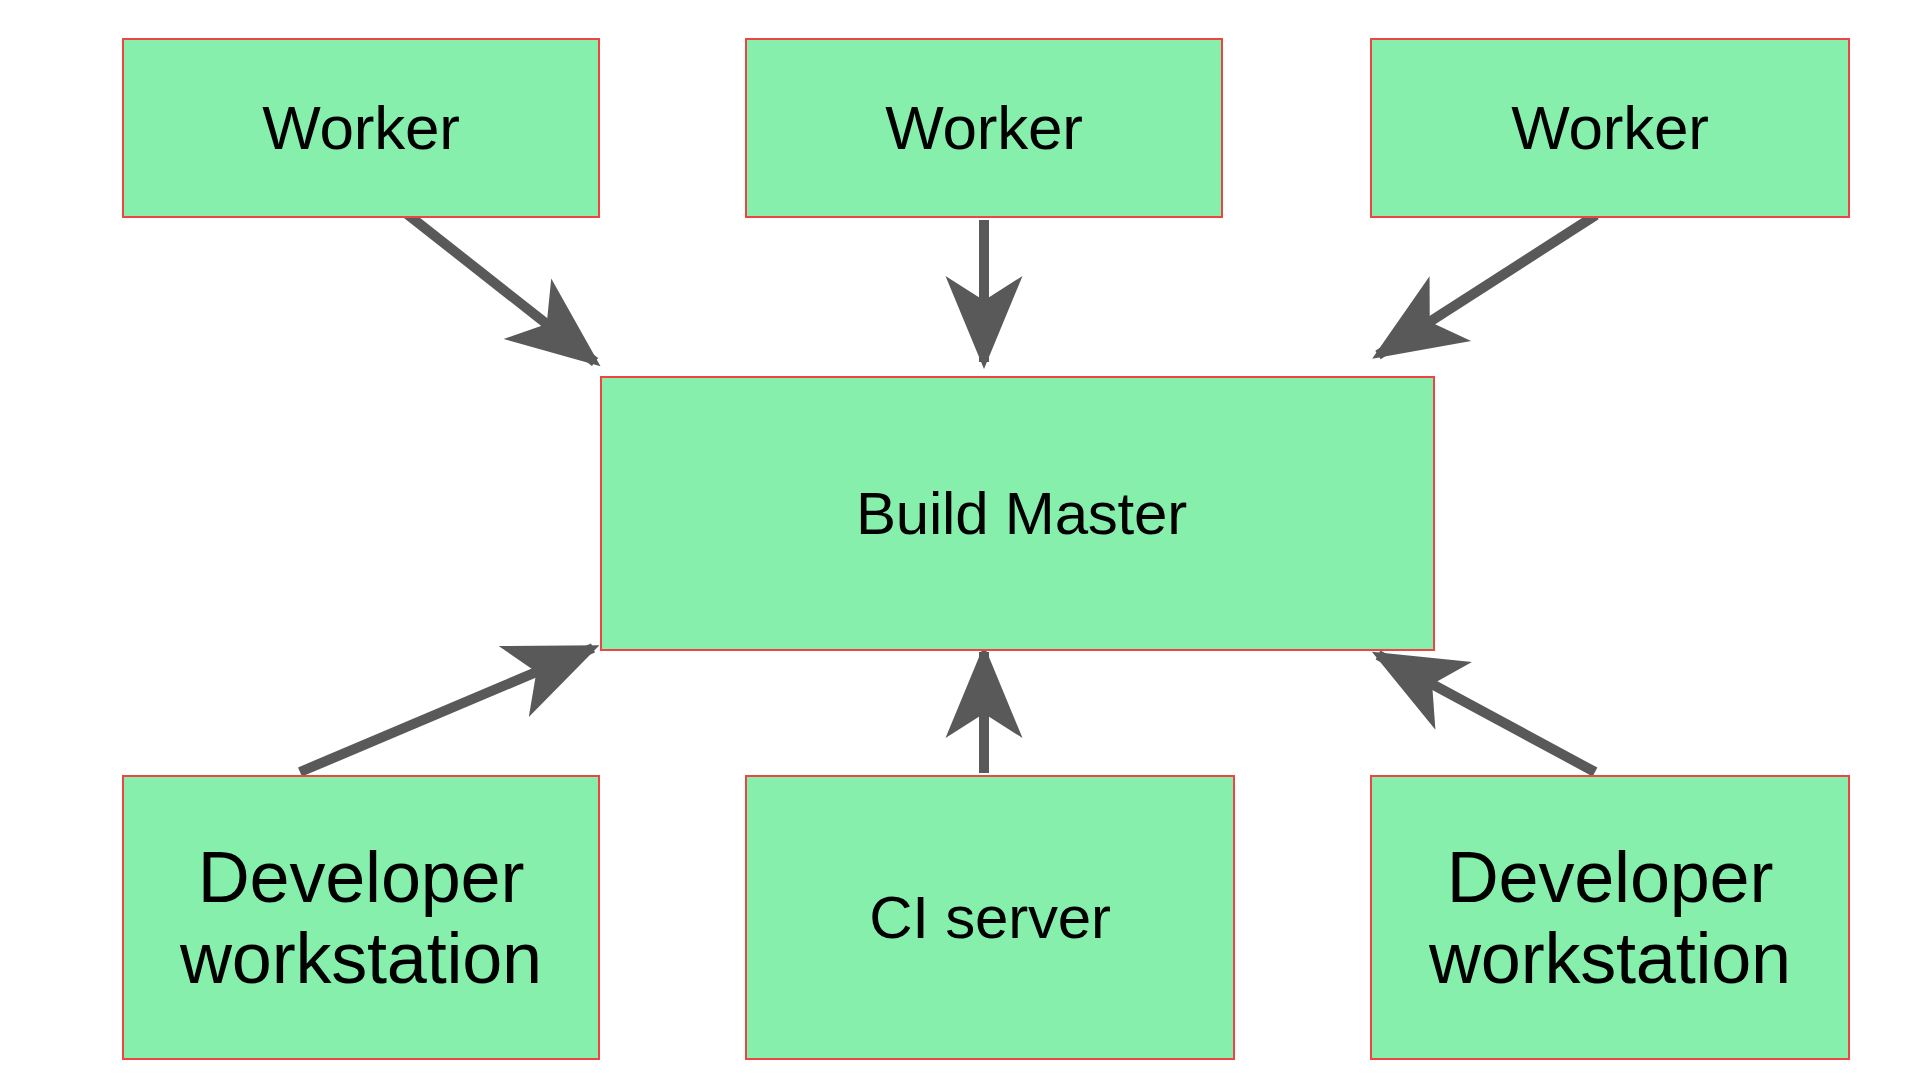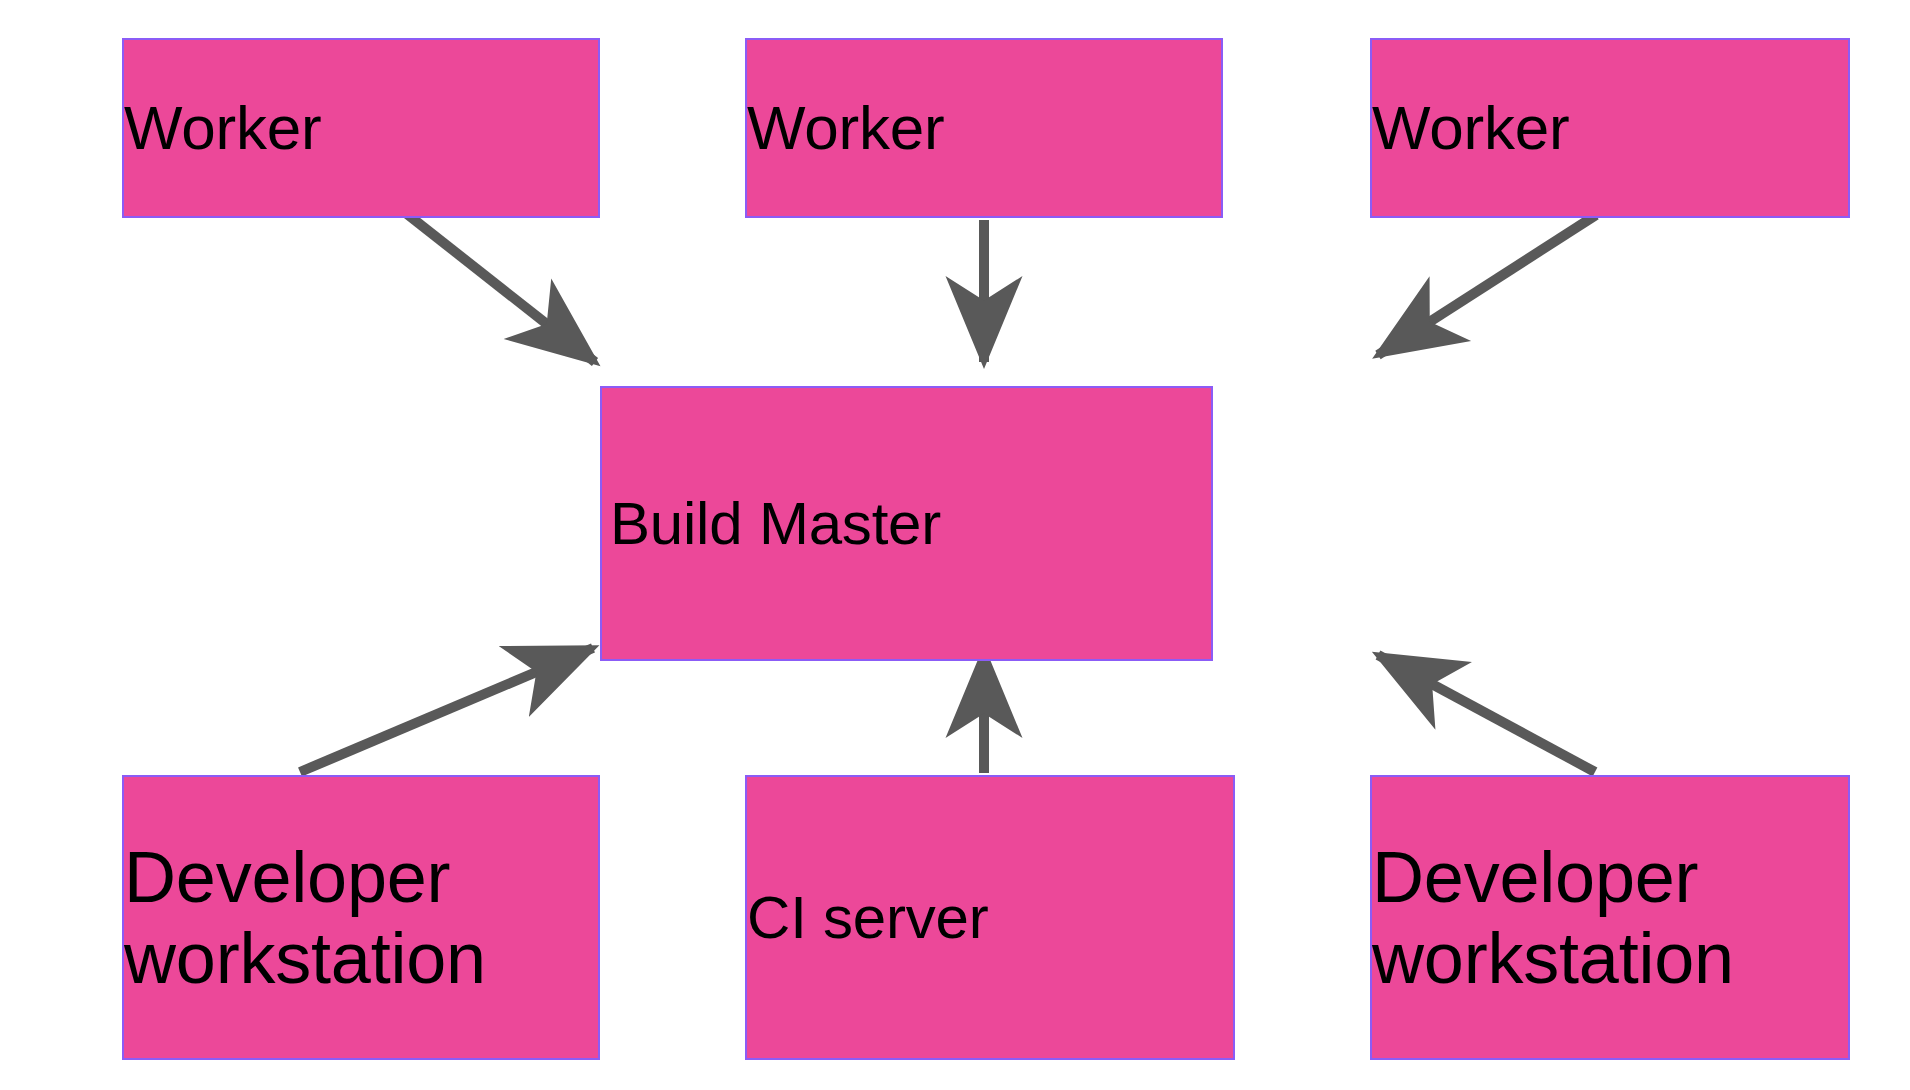--- a/index.html
+++ b/index.html
@@ -14,42 +14,43 @@
   #canvas {
     position: relative;
     width: 1910px;
     height: 1090px;
     background: #ffffff;
     overflow: hidden;
   }
   .node {
     position: absolute;
     box-sizing: border-box;
-    background: #ec4899;
-    border: 2px solid #8b5cf6;
+    background: #86efac;
+    border: 2px solid #ef4444;
     display: flex;
     align-items: center;
     justify-content: center;
+    text-align: center;
     color: #000000;
     line-height: 1.12;
     white-space: pre-line;
     -webkit-font-smoothing: antialiased;
   }
   .node-label {
     display: block;
     width: 100%;
     white-space: pre-line;
     font-weight: 400;
     letter-spacing: -0.2px;
   }
   
   #node-worker-left   { left: 122px;  top: 38px;   width: 478px; height: 180px; }
   #node-worker-center { left: 745px;  top: 38px;   width: 478px; height: 180px; }
   #node-worker-right  { left: 1370px; top: 38px;   width: 480px; height: 180px; }
-  #node-build-master  { left: 600px;  top: 386px;  width: 613px; height: 275px; padding-left: 8px; }
+  #node-build-master  { left: 600px;  top: 376px;  width: 835px; height: 275px; padding-left: 8px; }
   #node-dev-left      { left: 122px;  top: 775px;  width: 478px; height: 285px; }
   #node-ci-server     { left: 745px;  top: 775px;  width: 490px; height: 285px; }
   #node-dev-right     { left: 1370px; top: 775px;  width: 480px; height: 285px; }
 
   #node-worker-left .node-label,
   #node-worker-center .node-label,
   #node-worker-right .node-label { font-size: 62px; }
   #node-build-master .node-label { font-size: 60px; }
   #node-dev-left .node-label,
   #node-dev-right .node-label    { font-size: 72px; }

